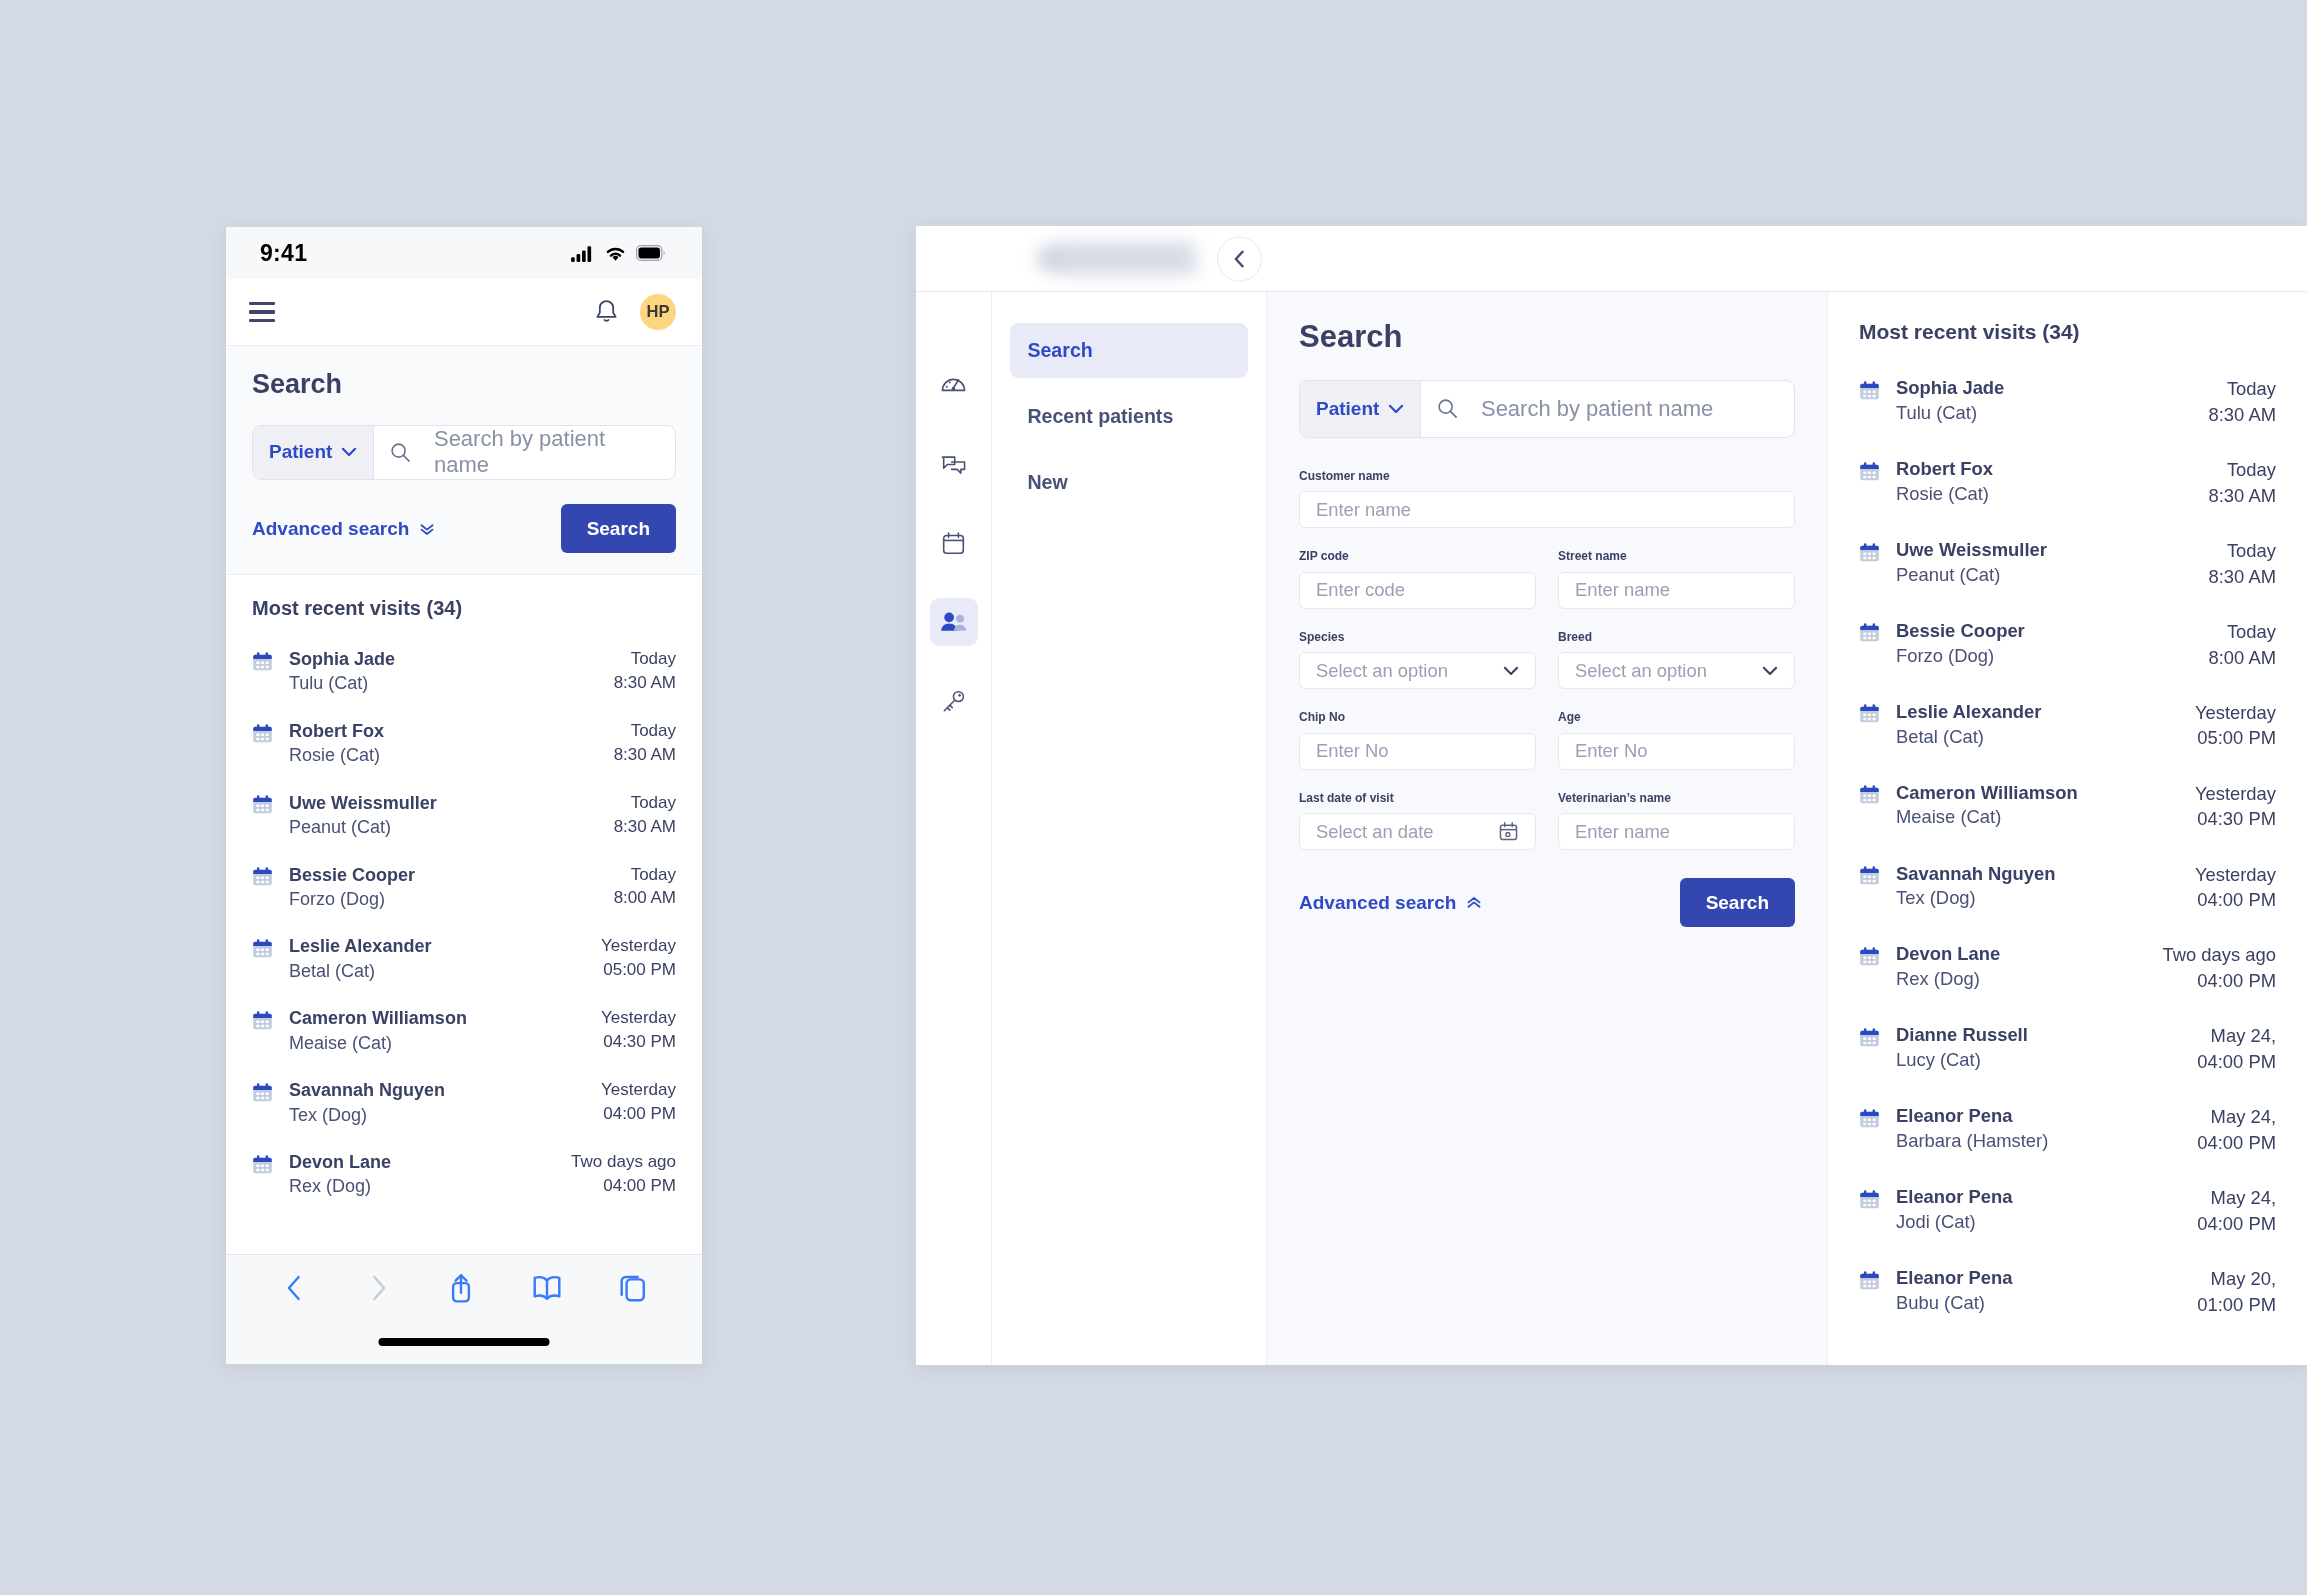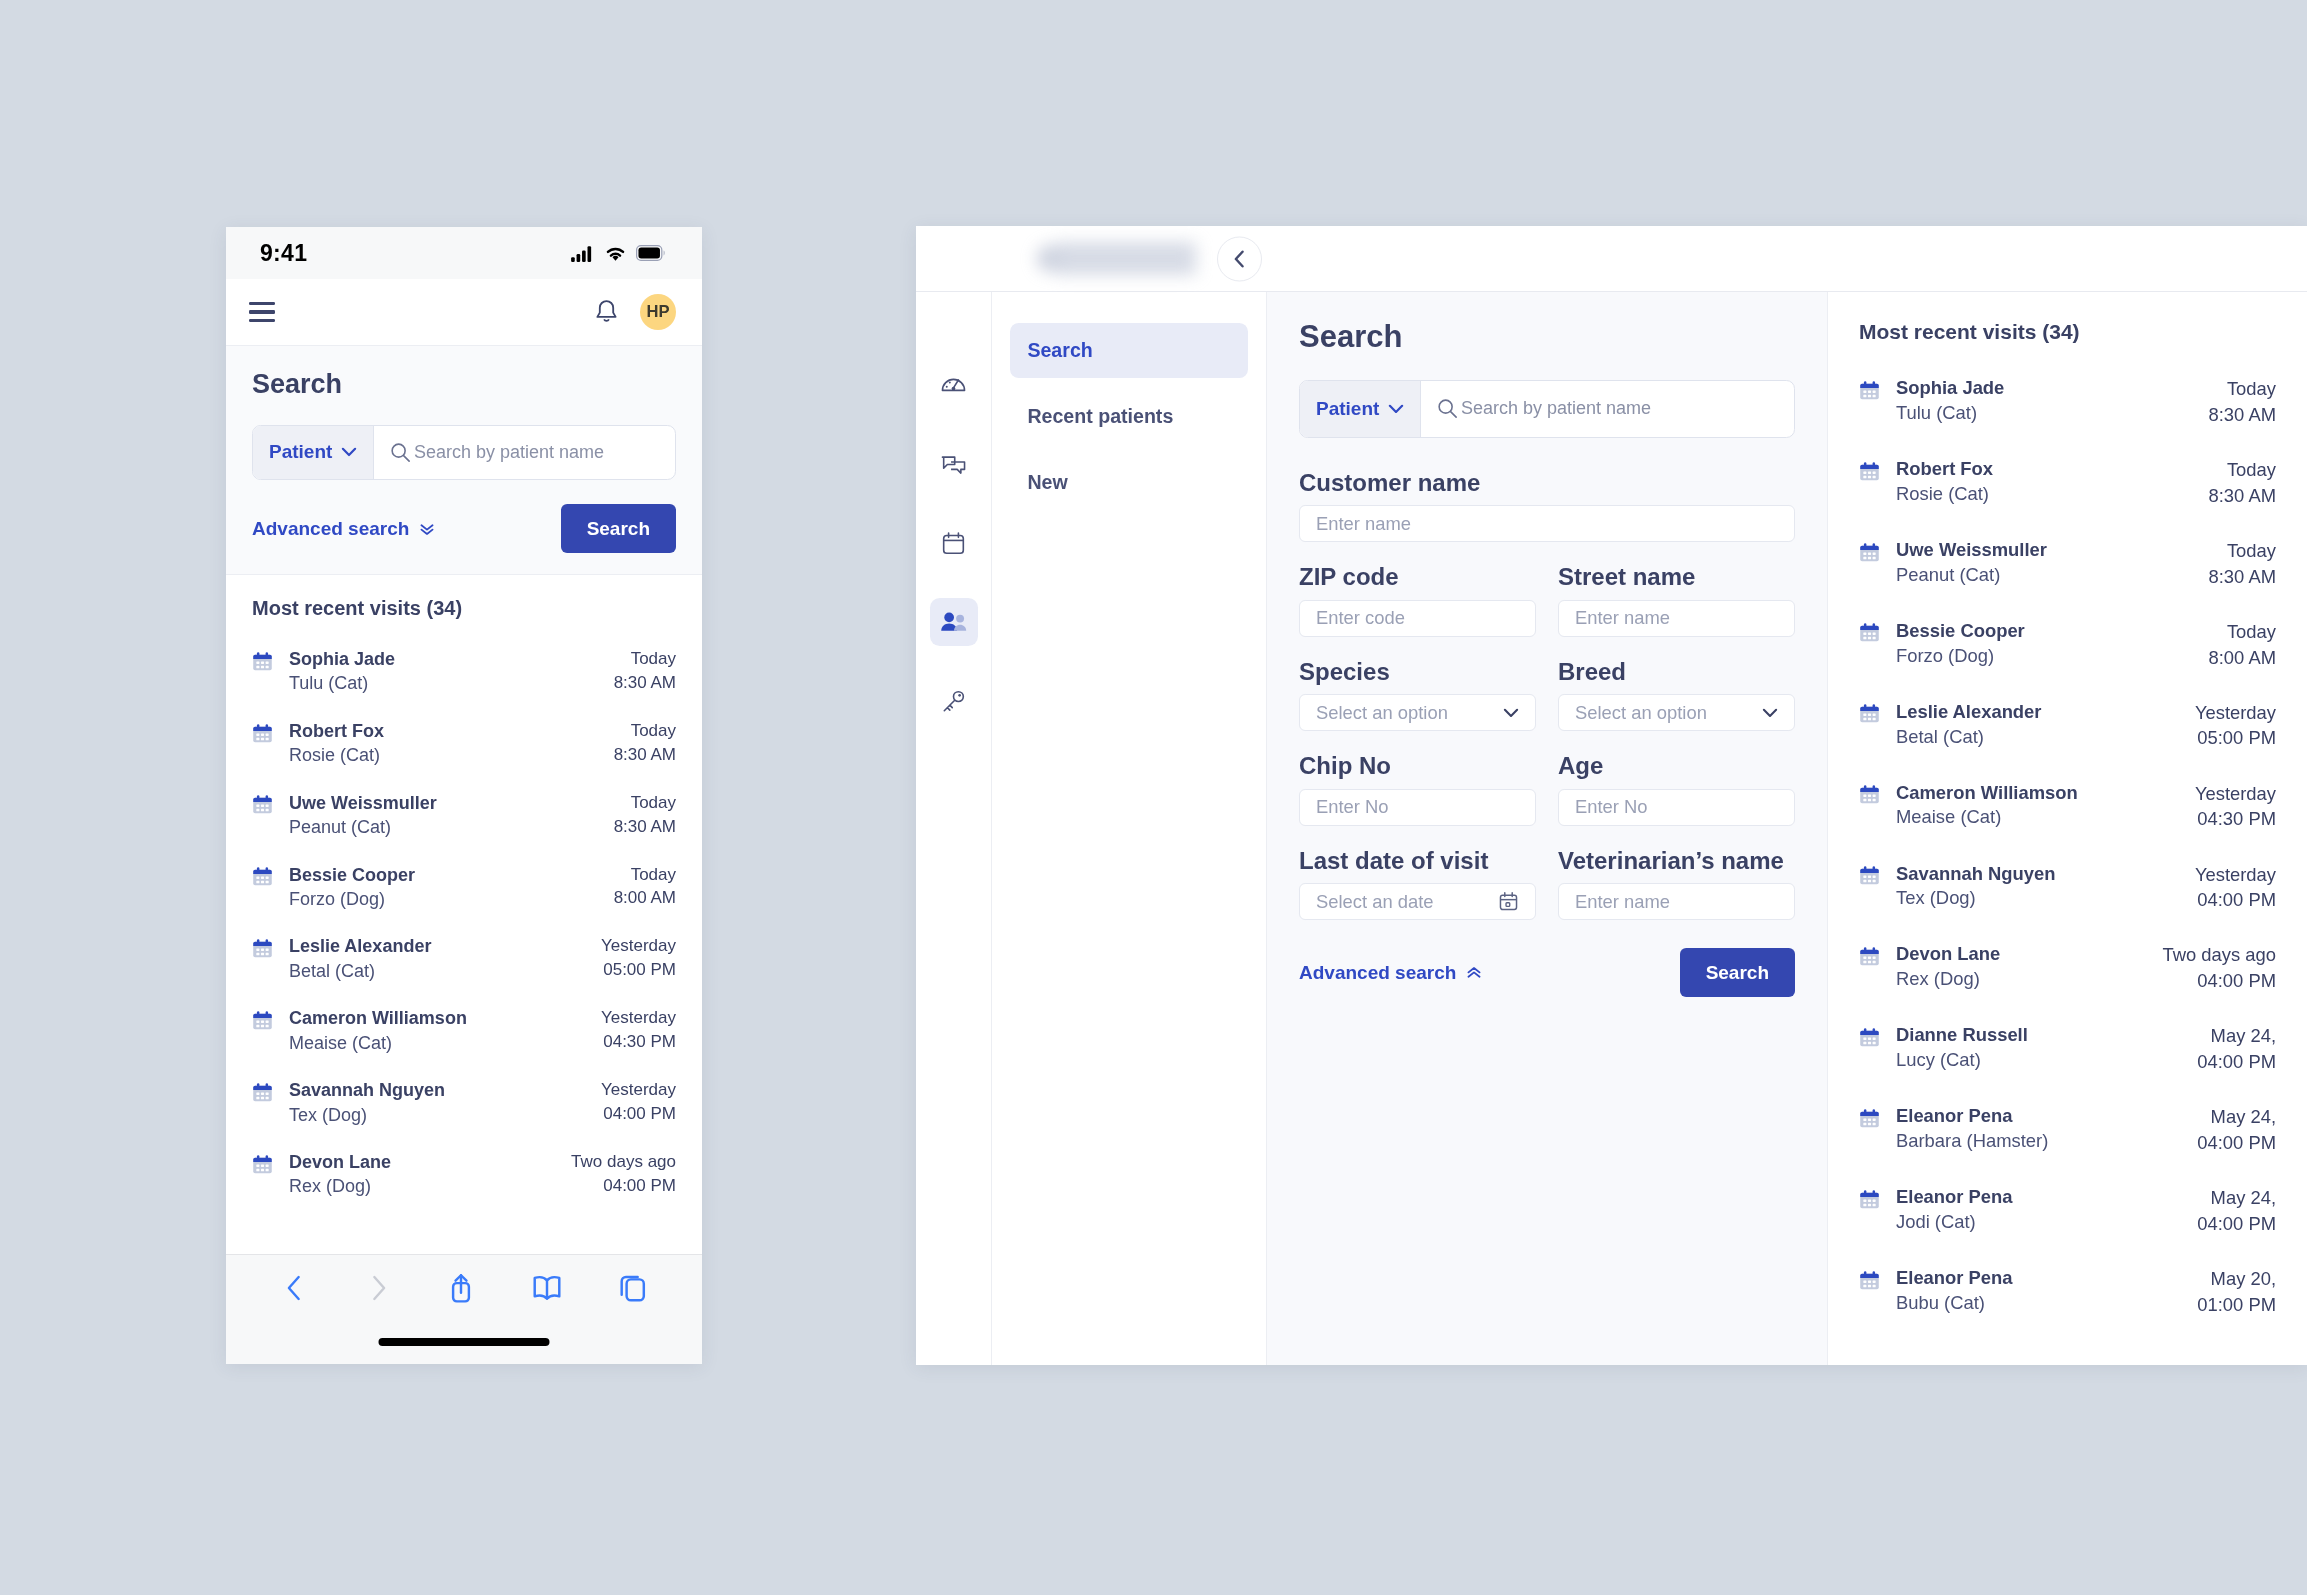--- a/index.html
+++ b/index.html
@@ -63,22 +63,22 @@
     display: flex; align-items: stretch;
     background: #fff; border: 1.2px solid #dfe3ed; border-radius: 8.6px;
     overflow: hidden; height: 55px;
   }
   .searchbar .seg {
     background: #eef0f6; display:flex; align-items:center; gap: 8.6px;
     padding: 0 16px; border-right: 0.6px solid #dfe3ed;
     font-size: 19px; font-weight: 700; color: #3049c4; cursor:pointer;
   }
   .searchbar .sfield {
-    flex: 1; display:flex; align-items:center; gap: 3px; padding: 0 16px;
-    font-size: 18px; color: #8a90a6;
+    flex: 1; display:flex; align-items:center; gap: 23px; padding: 0 16px;
+    font-size: 22px; color: #8a90a6;
   }
   .m-actions { display:flex; align-items:center; justify-content: space-between; margin-top: 24.5px; }
   .adv-link {
     display:flex; align-items:center; gap: 9.8px;
     font-size: 19px; font-weight: 700; color: #3049c4; cursor:pointer;
   }
   .btn-primary {
     background: #3447b0; color: #fff; border:none; border-radius: 6.1px;
     font-size: 19px; font-weight: 700; padding: 13.5px 26px; cursor:pointer;
     font-family: "Liberation Sans", sans-serif;
@@ -143,21 +143,21 @@
   .d-subnav { width: 275px; background:#fff; border-right:0.6px solid #eceef3; padding: 31px 18.4px 0 18.4px; }
   .subnav-item {
     padding: 16px 17px; border-radius: 8.6px; font-size: 19.6px; font-weight: 700;
     color: #4a5176; cursor:pointer; margin-bottom: 11px;
   }
   .subnav-item.active { background:#e8ebf7; color:#3049c4; }
 
   .d-form { width: 561px; background:#f8f9fc; border-right:0.6px solid #eceef3; padding: 27px 32px 0 32px; }
   .d-title { font-size: 31px; font-weight: 700; color:#3a4164; margin-bottom: 24.5px; }
   .d-searchbar { height: 58px; margin-bottom: 31px; }
-  .field-label { font-size: 24px; font-weight: 700; color:#3a4164; margin-bottom: 8.6px; }
+  .field-label { font-size: 12px; font-weight: 700; color:#3a4164; margin-bottom: 8.6px; }
   .field-group { margin-bottom: 21px; }
   .field-row { display:flex; gap: 22px; margin-bottom: 21px; }
   .field-row .field-group { flex:1; margin-bottom: 0; }
   .input-box {
     height: 37px; background:#fff; border:1.2px solid #e5e8f0; border-radius: 6.1px;
     display:flex; align-items:center; padding: 0 16px;
     font-size: 18.4px; color:#9aa0b5; cursor:text;
   }
   .input-box.select { justify-content:space-between; cursor:pointer; }
   .d-form-actions { display:flex; align-items:center; justify-content:space-between; margin-top: 28px; }

